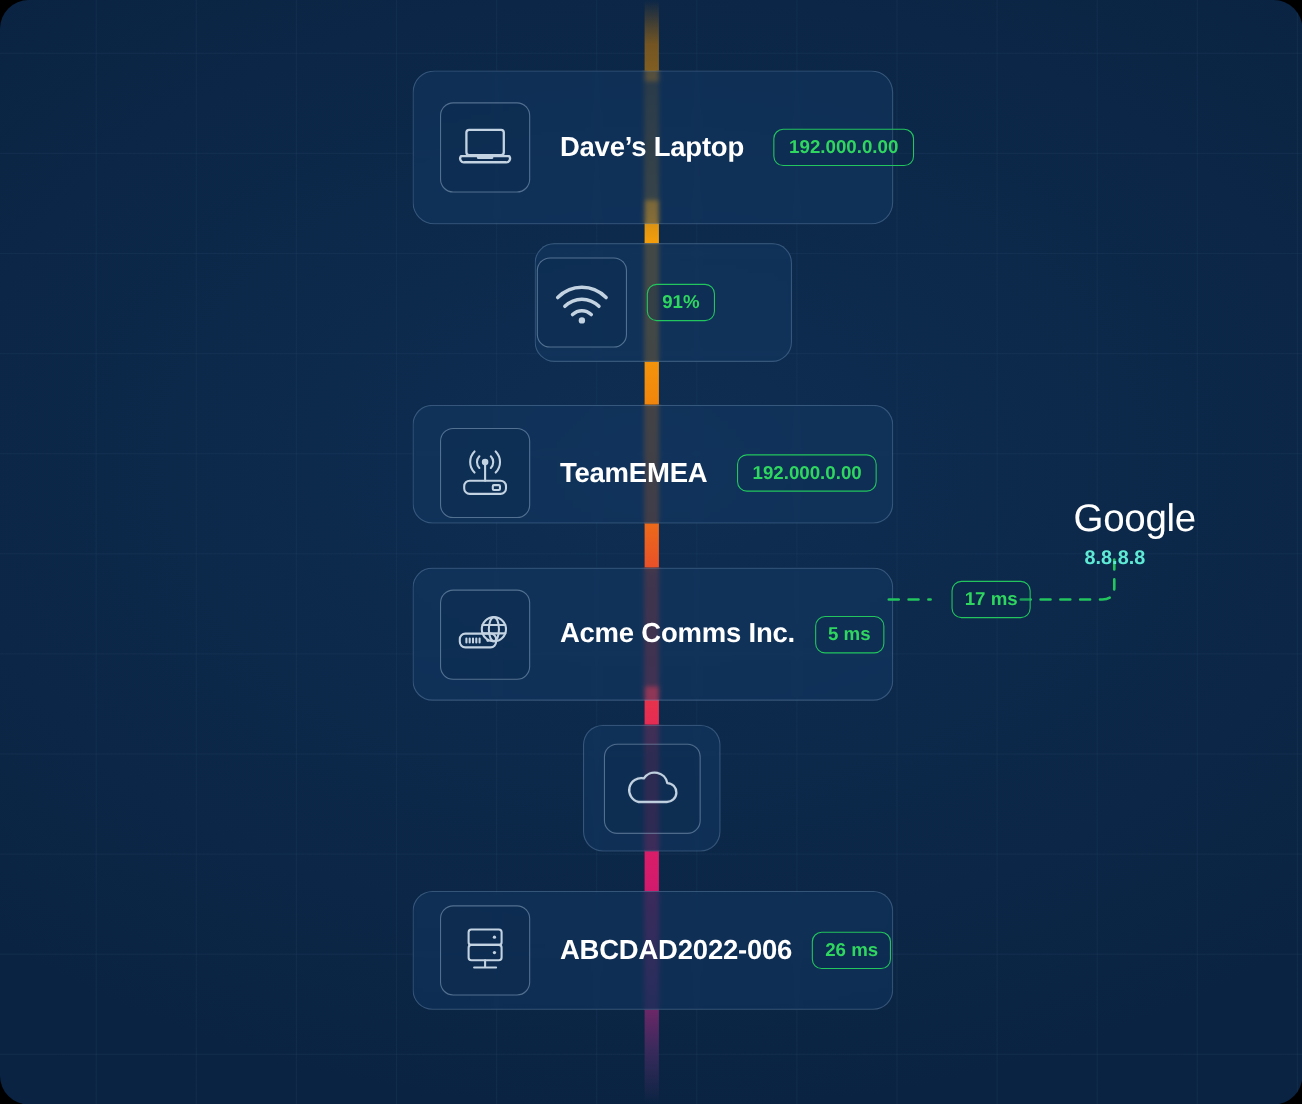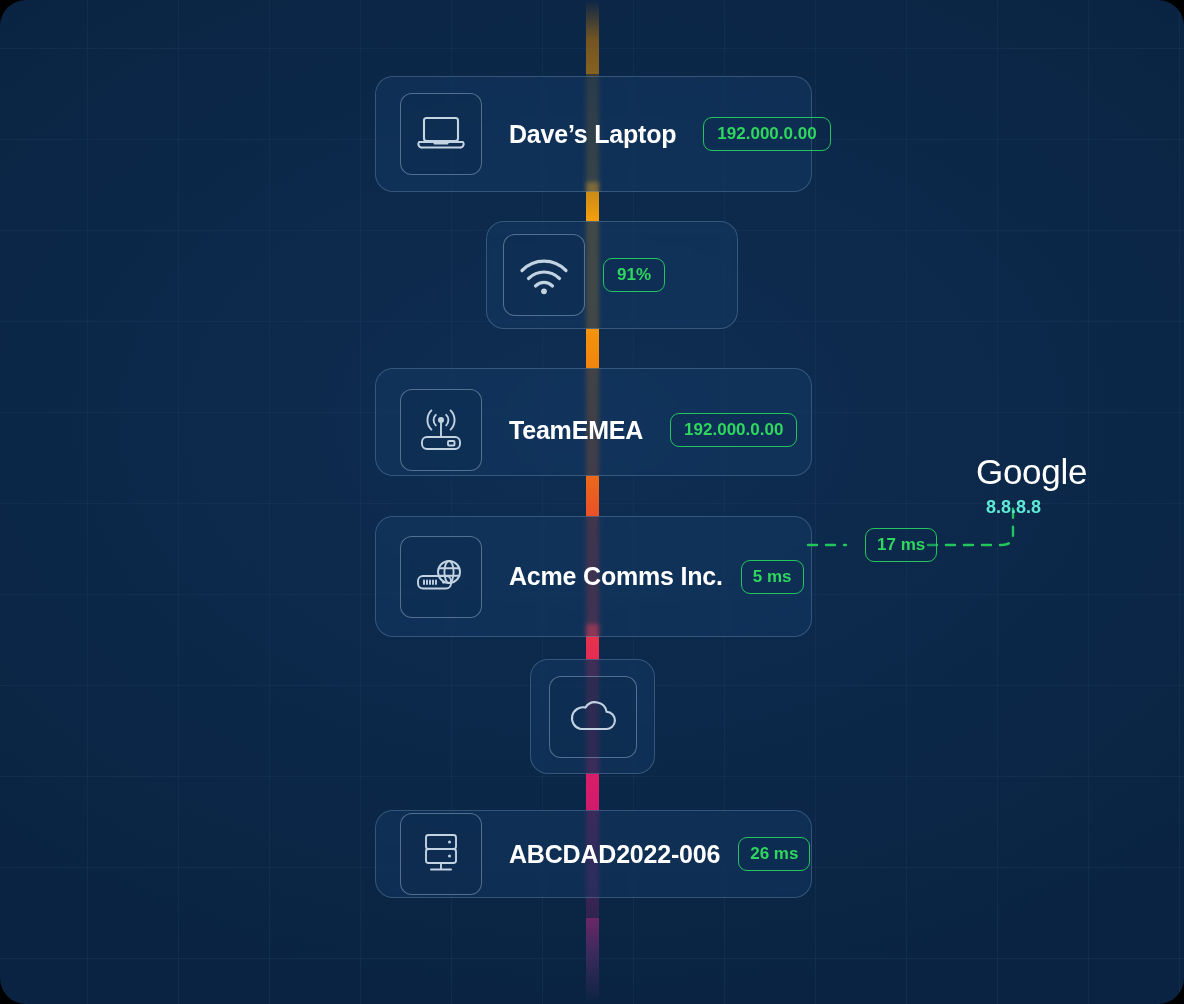--- a/index.html
+++ b/index.html
@@ -122,26 +122,26 @@
     white-space: nowrap;
     line-height: 1;
     background: rgba(10,40,70,0.25);
   }
   .badge.small {
     font-size: 17px;
     padding: 7px 11px 8px;
   }
 
   
-  #card-laptop { left: 375px; top: 76px;  width: 437px; height: 116px; padding: 0 0 0 24px; }
-  #card-wifi   { left: 486px; top: 221px; width: 252px; height: 108px; padding: 0 0 0 16px; }
+  #card-laptop { left: 375px; top: 64px;  width: 437px; height: 140px; padding: 0 0 0 24px; border-radius: 20px; }
+  #card-wifi   { left: 486px; top: 221px; width: 234px; height: 108px; padding: 0 0 0 1px; }
   #card-router { left: 375px; top: 368px; width: 437px; height: 108px; padding: 16px 0 0 24px; }
   #card-modem  { left: 375px; top: 516px; width: 437px; height: 121px; padding: 0 0 0 24px; }
   #card-cloud  { left: 530px; top: 659px; width: 125px; height: 115px; padding: 0; justify-content: center; }
-  #card-server { left: 375px; top: 810px; width: 437px; height: 88px; padding: 0 0 0 24px; }
+  #card-server { left: 375px; top: 810px; width: 437px; height: 108px; padding: 0 0 0 24px; }
 
   #card-cloud .icon-box { width: 88px; height: 82px; flex: 0 0 88px; }
 
   .row-gap-lg { margin-left: 27px; }
   .row-gap-sm { margin-left: 18px; }
 
   
   #branch { position: absolute; left: 806px; top: 452px; width: 270px; height: 140px; }
   #branch svg { position: absolute; left: 0; top: 0; overflow: visible; }
 

